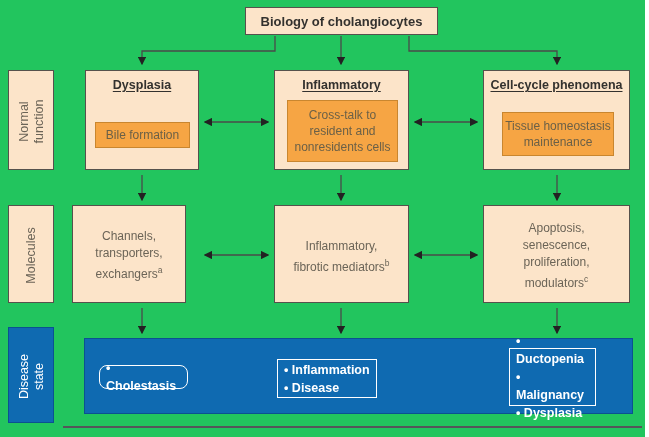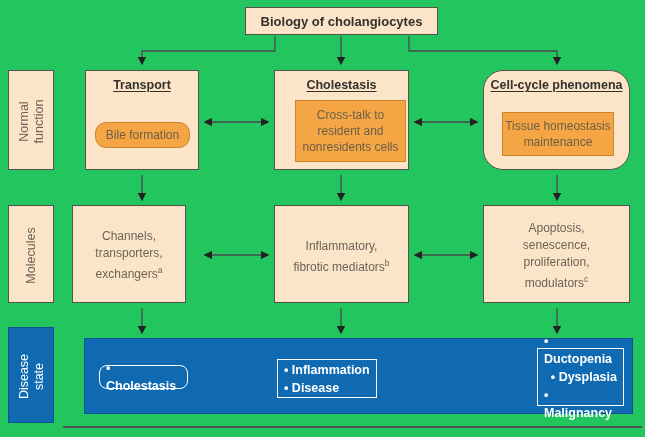--- a/index.html
+++ b/index.html
@@ -105,34 +105,34 @@
   </div>
   <div class="sidelabel cream-label" style="top:205px;height:98px;">
     <div class="rot" style="width:98px;height:43px;left:-27.5px;top:27.5px;">Molecules</div>
   </div>
   <div class="sidelabel blue-label" style="top:327px;height:96px;">
     <div class="rot" style="width:96px;height:43px;left:-26.5px;top:26.5px;">Disease
 state</div>
   </div>
 
   <div class="box" style="left:85px;top:70px;width:114px;height:100px;">
-    <div class="hdr">Transport</div>
-    <div class="inner" style="left:9px;top:51px;width:95px;height:26px;border-radius:11px;">
+    <div class="hdr">Dysplasia</div>
+    <div class="inner" style="left:9px;top:51px;width:95px;height:26px;">
       <span>Bile formation</span>
     </div>
   </div>
   <div class="box" style="left:274px;top:70px;width:135px;height:100px;">
-    <div class="hdr">Cholestasis</div>
-    <div class="inner ml" style="left:12px;top:29px;width:111px;height:62px;margin-left:8px;">
+    <div class="hdr">Inflammatory</div>
+    <div class="inner ml" style="left:12px;top:29px;width:111px;height:62px;">
       <span class="ml">Cross-talk to
 resident and
 nonresidents cells</span>
     </div>
   </div>
-  <div class="box" style="left:483px;top:70px;width:147px;height:100px;border-radius:20px;">
+  <div class="box" style="left:483px;top:70px;width:147px;height:100px;">
     <div class="hdr">Cell-cycle phenomena</div>
     <div class="inner ml" style="left:18px;top:41px;width:112px;height:44px;">
       <span class="ml">Tissue homeostasis
 maintenance</span>
     </div>
   </div>
 
   <div class="box" style="left:72px;top:205px;width:114px;height:98px;">
     <div class="bodytext" style="top:22px;">
       <span class="ml">Channels,
@@ -156,22 +156,22 @@
   </div>
 
   <div class="bluebar" style="left:84px;top:338px;width:549px;height:76px;">
     <div class="whitebox" style="left:14px;top:26px;width:89px;height:24px;border-radius:8px;">
       <div>• Cholestasis</div>
     </div>
     <div class="whitebox" style="left:192px;top:20px;width:100px;height:39px;">
       <div>• Inflammation</div>
       <div>• Disease</div>
     </div>
-    <div class="whitebox" style="left:452px;top:9px;width:87px;height:58px;align-items:flex-end;">
+    <div class="whitebox" style="left:424px;top:9px;width:87px;height:58px;">
       <div>• Ductopenia</div>
+      <div>• Malignancy</div>
       <div>• Dysplasia</div>
-      <div>• Malignancy</div>
     </div>
   </div>
 
   <div class="rule"></div>
 
 </div>
 
 </body></html>

